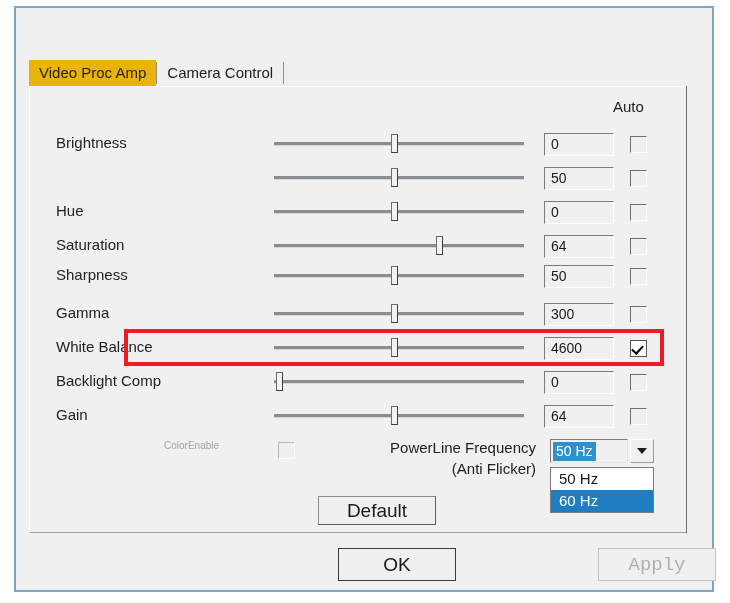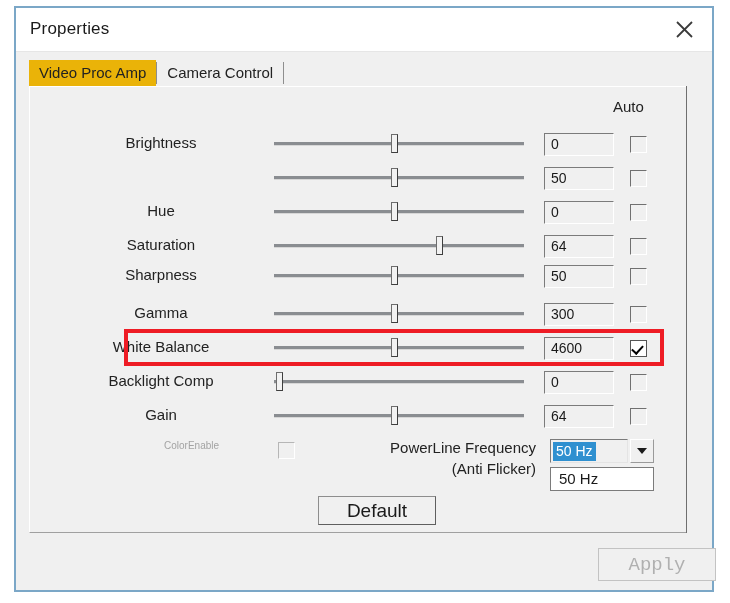--- a/index.html
+++ b/index.html
@@ -70,21 +70,21 @@
 
   
   .auto-head{
     position:absolute;left:597px;top:90px;
     font-size:15px;color:#222;
   }
 
   
   .row{position:absolute;left:0;right:0;height:30px;}
   .row-label{
-    position:absolute;left:40px;width:210px;text-align:center;
+    position:absolute;left:40px;width:210px;text-align:left;
     font-size:15px;color:#222;line-height:30px;
   }
   .slider{
     position:absolute;left:258px;width:250px;height:30px;
     cursor:pointer;
   }
   .slider .track{
     position:absolute;left:0;right:0;top:14px;height:3px;
     background:#8a8d91;
     border-bottom:1px solid #d7d7d7;
@@ -218,29 +218,20 @@
   #ok-btn{left:322px;top:540px;width:118px;height:33px;}
   #cancel-btn{left:452px;top:540px;width:118px;height:33px;}
   #apply-btn{left:582px;top:540px;width:118px;height:33px;}
 </style>
 </head>
 <body>
 
 <div class="screen">
   <div class="window">
 
-    <div class="titlebar">
-      <div class="title-text">Properties</div>
-      <div class="close-btn">
-        <svg width="19" height="19" viewBox="0 0 19 19" aria-hidden="true">
-          <line x1="2" y1="2" x2="17" y2="17" stroke="#3a3a3a" stroke-width="1.8"></line>
-          <line x1="17" y1="2" x2="2" y2="17" stroke="#3a3a3a" stroke-width="1.8"></line>
-        </svg>
-      </div>
-    </div>
 
     <div class="tabstrip">
       <div class="tab active">
         <span>Video Proc Amp</span>
       </div>
       <div class="tab-sep"></div>
       <div class="tab">
         <span>Camera Control</span>
       </div>
       <div class="tab-sep"></div>
@@ -343,20 +334,22 @@
 
     <div class="combo">
       <span class="combo-text">50 Hz</span>
     </div>
     <div class="combo-arrow">
       <span class="caret"></span>
     </div>
 
     <div class="droplist">
       <div class="dropitem">50 Hz</div>
+      <div class="dropitem sel">60 Hz</div>
     </div>
 
     <div class="btn" id="default-btn">Default</div>
 
+    <div class="btn default" id="ok-btn">OK</div>
     <div class="btn disabled" id="apply-btn">Apply</div>
 
   </div>
 </div>
 
 </body></html>

